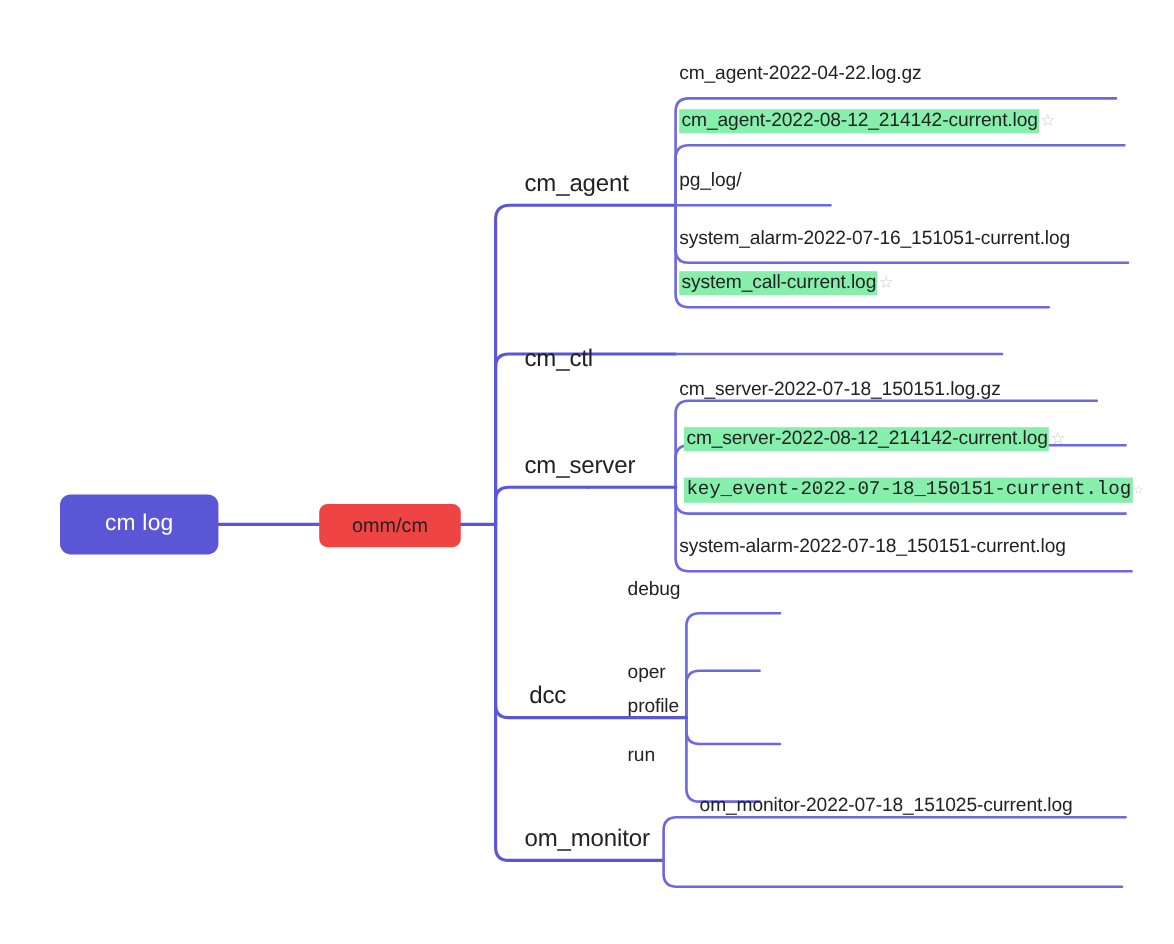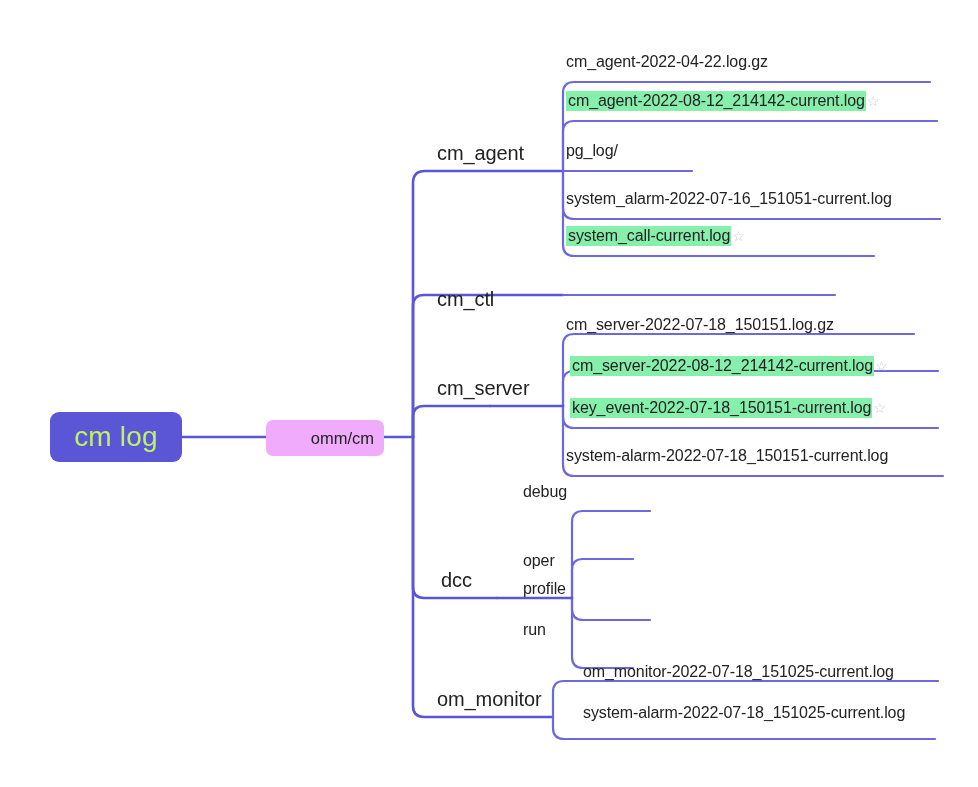--- a/index.html
+++ b/index.html
@@ -69,35 +69,35 @@
     top: 412px;
     width: 132px;
     height: 50px;
     background: #5a56d6;
     border-radius: 9px;
     display: flex;
     align-items: center;
     justify-content: center;
   }
   #root-node .root-text {
-    color: #bef264;
-    font-size: 28px;
+    color: #ffffff;
+    font-size: 19px;
     letter-spacing: 0.2px;
   }
   #level1-node {
     position: absolute;
     left: 266px;
     top: 420px;
     min-width: 118px;
     height: 36px;
-    background: #f0abfc;
+    background: #ef4444;
     border-radius: 7px;
     display: flex;
     align-items: center;
-    justify-content: flex-end;
+    justify-content: center;
     padding: 0 10px;
     box-sizing: border-box;
   }
   #level1-node .lvl1-text {
     color: #222222;
     font-size: 16.5px;
   }
 </style>
 </head>
 <body>
@@ -181,21 +181,21 @@
 
 
   <div class="node-label lvl3" style="left:566px; top:317px;">
     <span>cm_server-2022-07-18_150151.log.gz</span>
   </div>
 
   <div class="node-label lvl3" style="left:570px; top:358px;">
     <span class="hl">cm_server-2022-08-12_214142-current.log</span><span class="star">☆</span>
   </div>
 
-  <div class="node-label lvl3" style="left:570px; top:400px;">
+  <div class="node-label lvl3" style="left:570px; top:400px;font-family:Liberation Mono, monospace;">
     <span class="hl">key_event-2022-07-18_150151-current.log</span><span class="star">☆</span>
   </div>
 
   <div class="node-label lvl3" style="left:566px; top:448px;">
     <span>system-alarm-2022-07-18_150151-current.log</span>
   </div>
 
   <div class="node-label lvl3" style="left:523px; top:484px;">
     <span>debug</span>
   </div>
@@ -209,17 +209,14 @@
   </div>
 
   <div class="node-label lvl3" style="left:523px; top:622px;">
     <span>run</span>
   </div>
 
   <div class="node-label lvl3" style="left:583px; top:664px;">
     <span>om_monitor-2022-07-18_151025-current.log</span>
   </div>
 
-  <div class="node-label lvl3" style="left:583px; top:705px;">
-    <span>system-alarm-2022-07-18_151025-current.log</span>
-  </div>
 
 </div>
 
 </body></html>

